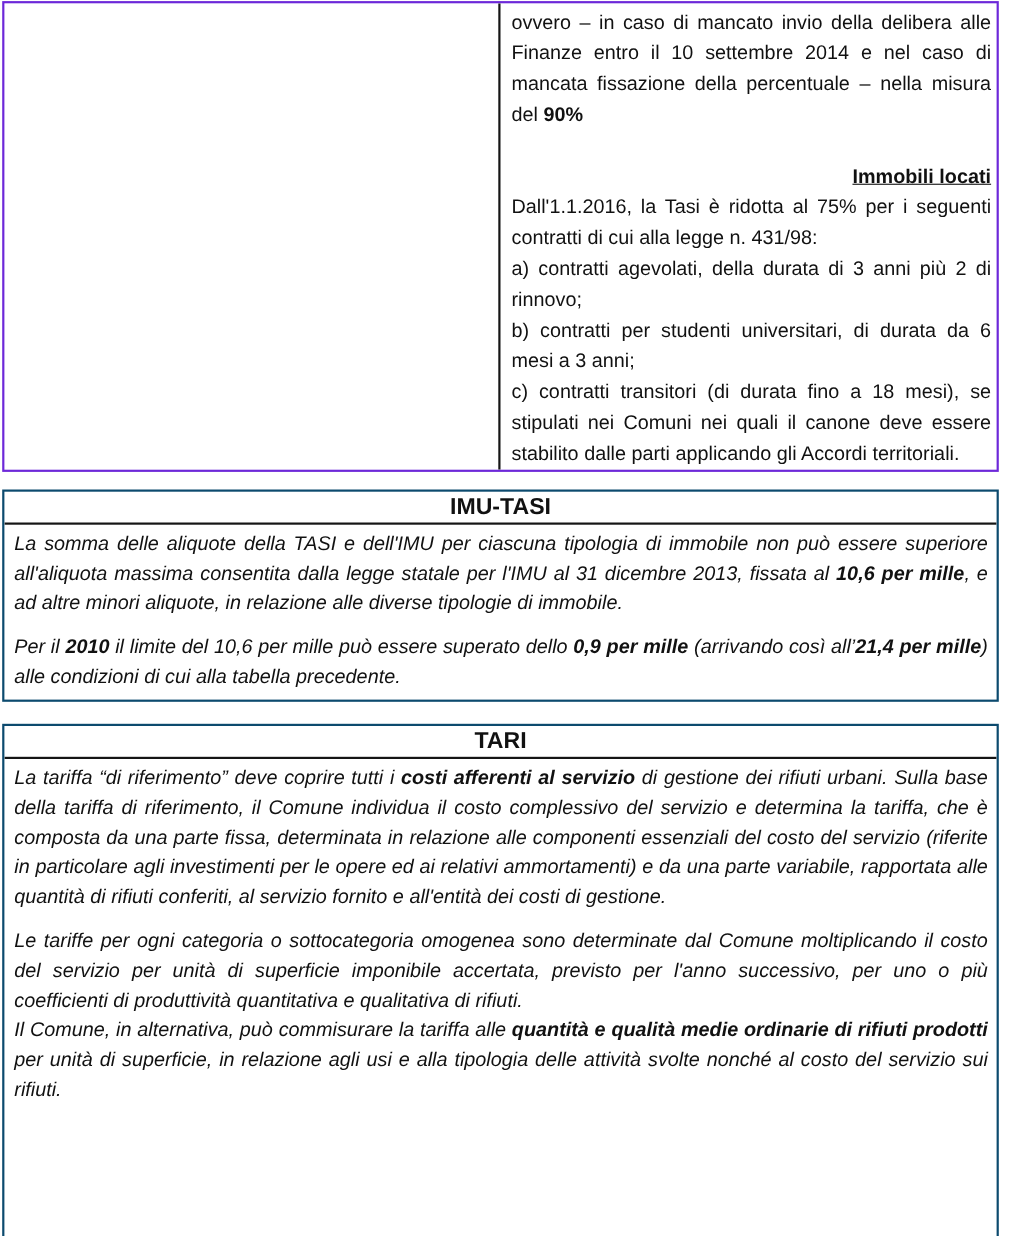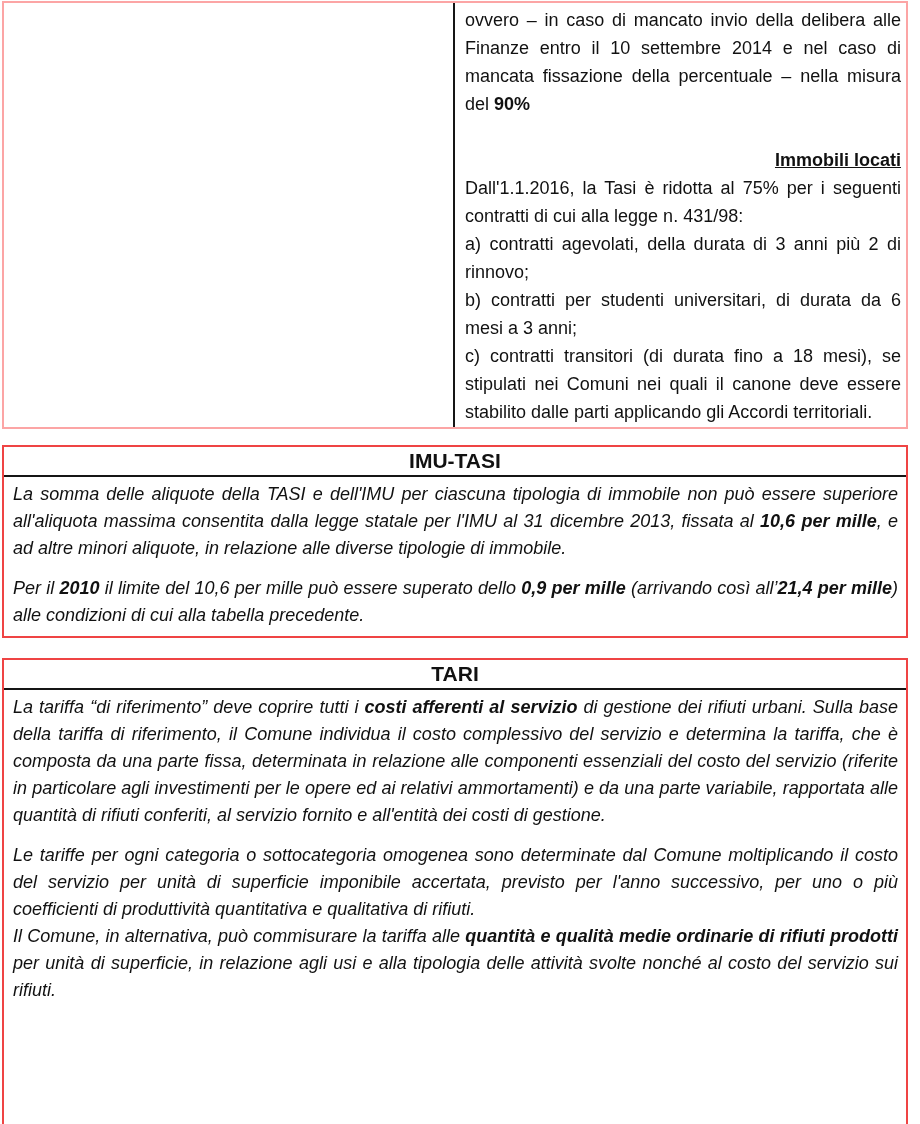--- a/index.html
+++ b/index.html
@@ -8,21 +8,21 @@
     font-family:"Liberation Sans",sans-serif;
     color:#111;
     -webkit-font-smoothing:antialiased;
     overflow:hidden;
   }
   .page{position:relative;width:906px;margin-left:2px;padding-top:1px;box-sizing:border-box;}
 
   
   .frag{
     display:flex;
-    border:2px solid #fca5a5;
+    border:2px solid #6d28d9;
     height:428px;
     box-sizing:border-box;
     overflow:hidden;
   }
   .frag-left{
     width:451px;flex:0 0 451px;
     border-right:2px solid #151515;
     box-sizing:border-box;
   }
   .frag-right{
@@ -33,21 +33,21 @@
     text-align:justify;
     overflow:hidden;
   }
   .frag-right p{margin:0;}
   .blank-line{height:28px;}
   .cell-heading{font-weight:bold;text-decoration:underline;text-align:right;}
   b{font-weight:bold;}
 
   
   .box{
-    border:2px solid #ef4444;
+    border:2px solid #0c4a6e;
     box-sizing:border-box;
     overflow:hidden;
   }
   .box-imu{margin-top:16px;height:193px;}
   .box-tari{margin-top:20px;height:506px;}
   .box-title{
     height:30px;
     border-bottom:2px solid #151515;
     box-sizing:border-box;
     font-size:21px;

